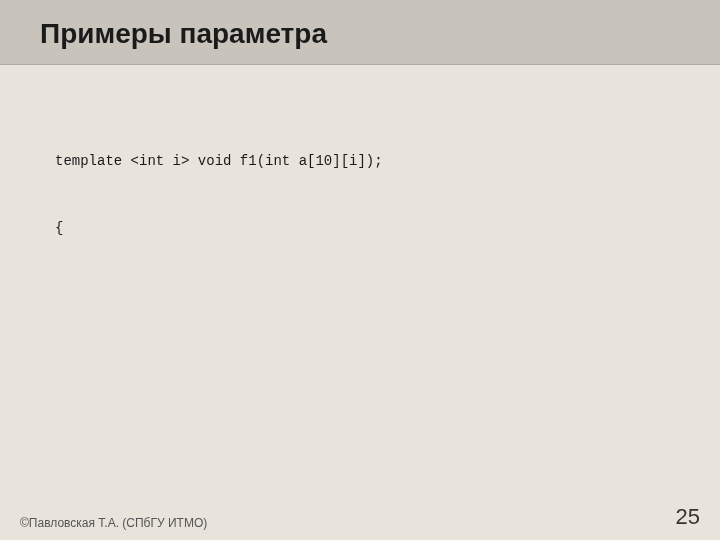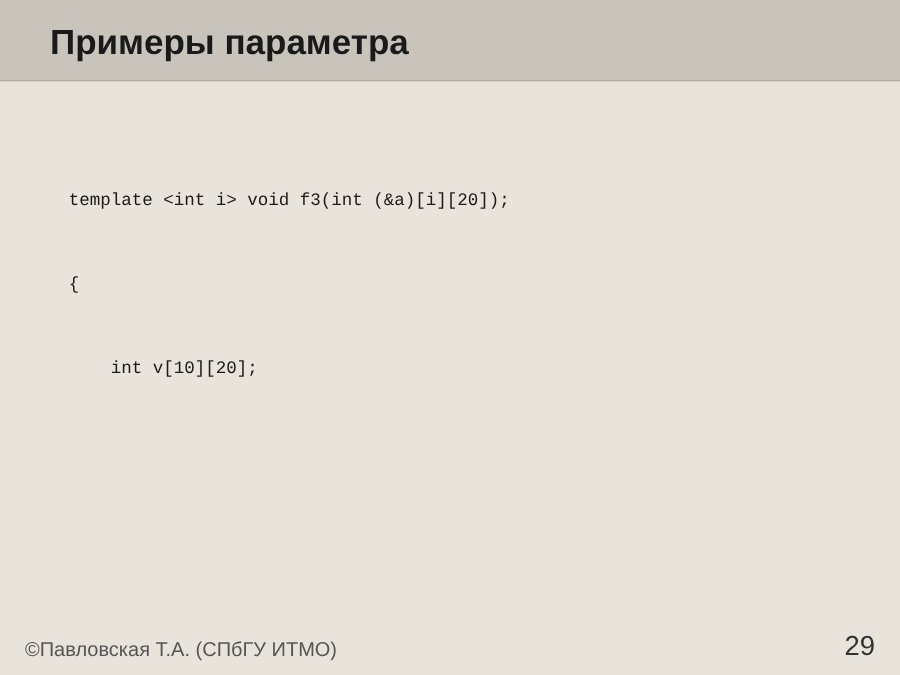--- a/index.html
+++ b/index.html
@@ -60,21 +60,21 @@
       bottom: 10px;
       left: 0;
       right: 0;
       display: flex;
       justify-content: space-between;
       padding: 0 20px;
       align-items: flex-end;
     }
 
     .footer-left {
-      font-size: 16px;
+      font-size: 12px;
       color: #555;
       font-family: Arial, sans-serif;
     }
 
     .footer-right {
       font-size: 22px;
       color: #333;
       font-family: Arial, sans-serif;
       font-weight: normal;
     }
@@ -82,28 +82,27 @@
 </head>
 <body>
 
 <div class="slide">
   <div class="title-bar">
     <span class="title-text">Примеры параметра</span>
   </div>
 
   <div class="content-area">
     <div class="code-block">
-      <div>template &lt;int i&gt; void f3(int (&amp;a)[i][20]);</div>
+      <div>template &lt;int i&gt; void f1(int a[10][i]);</div>
       <div>{</div>
-      <div>    int v[10][20];</div>
       
       
       
       
       
     </div>
   </div>
 
   <div class="footer">
     <span class="footer-left">©Павловская Т.А. (СПбГУ ИТМО)</span>
-    <span class="footer-right">29</span>
+    <span class="footer-right">25</span>
   </div>
 </div>
 
 </body></html>

